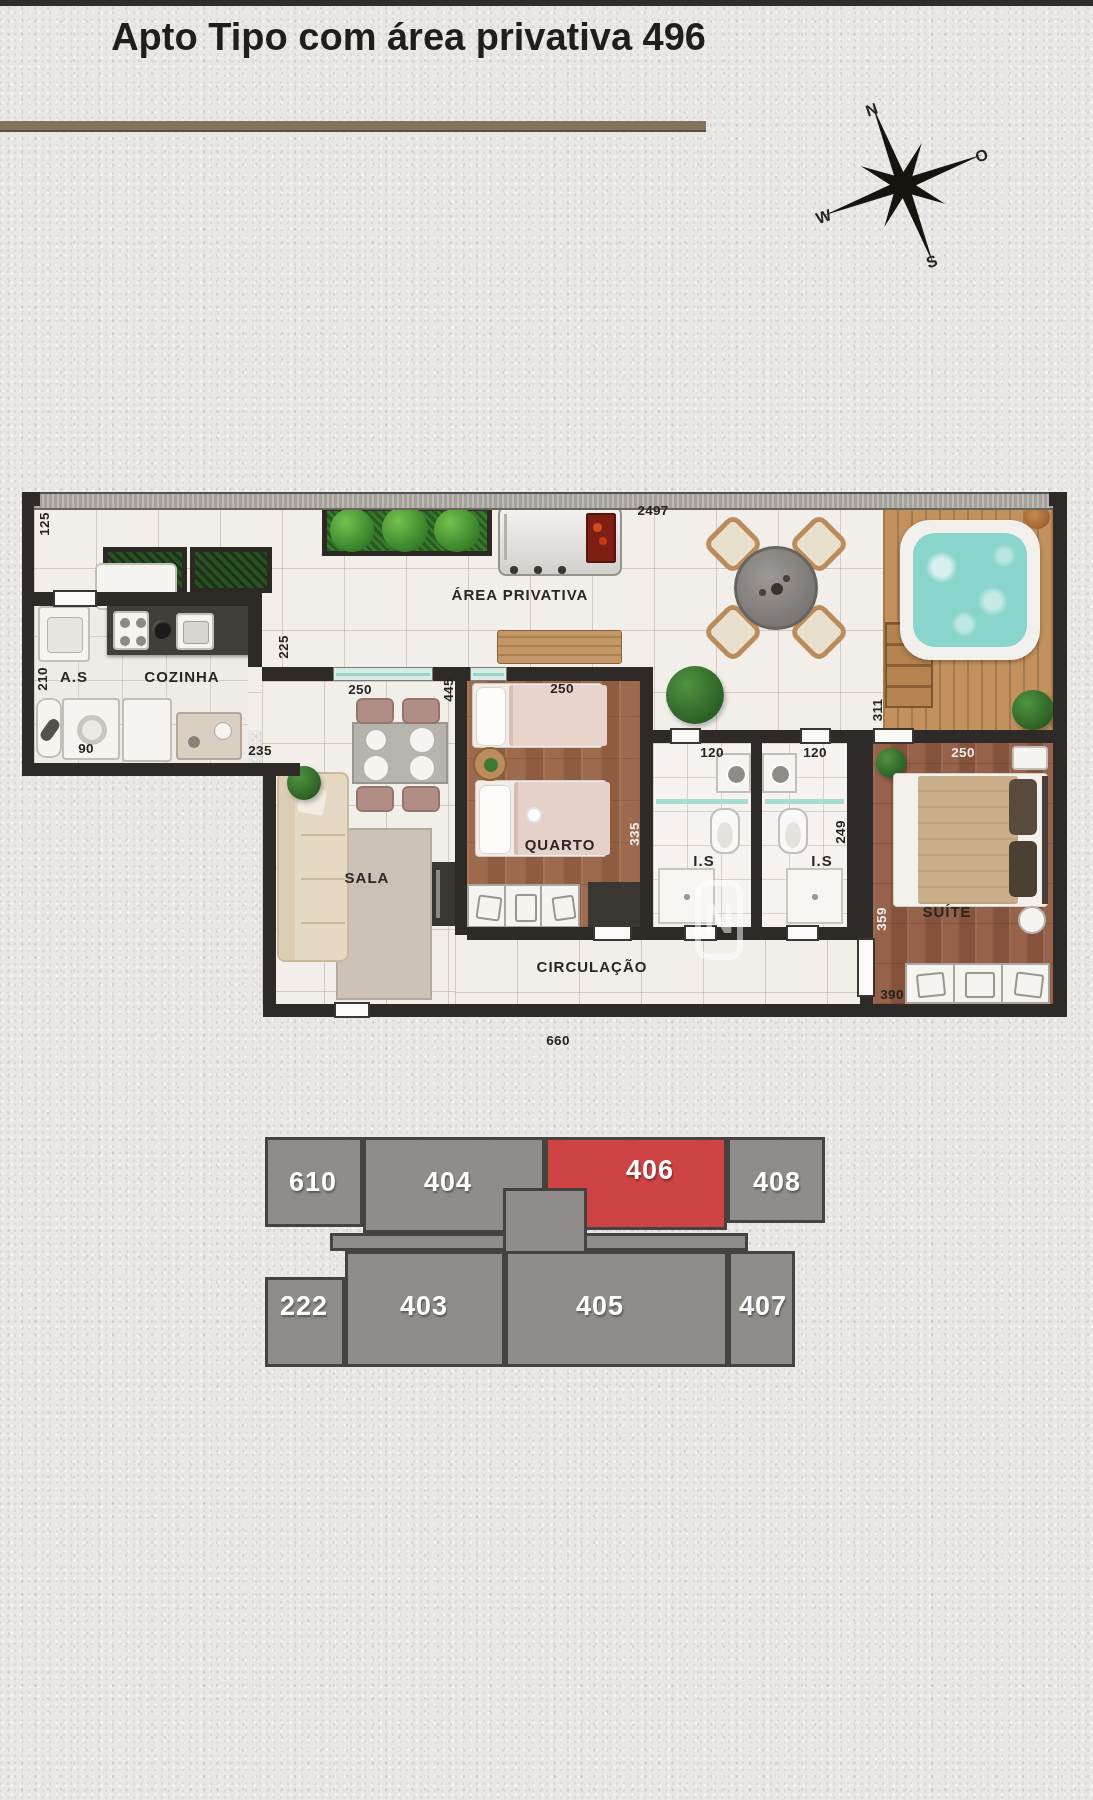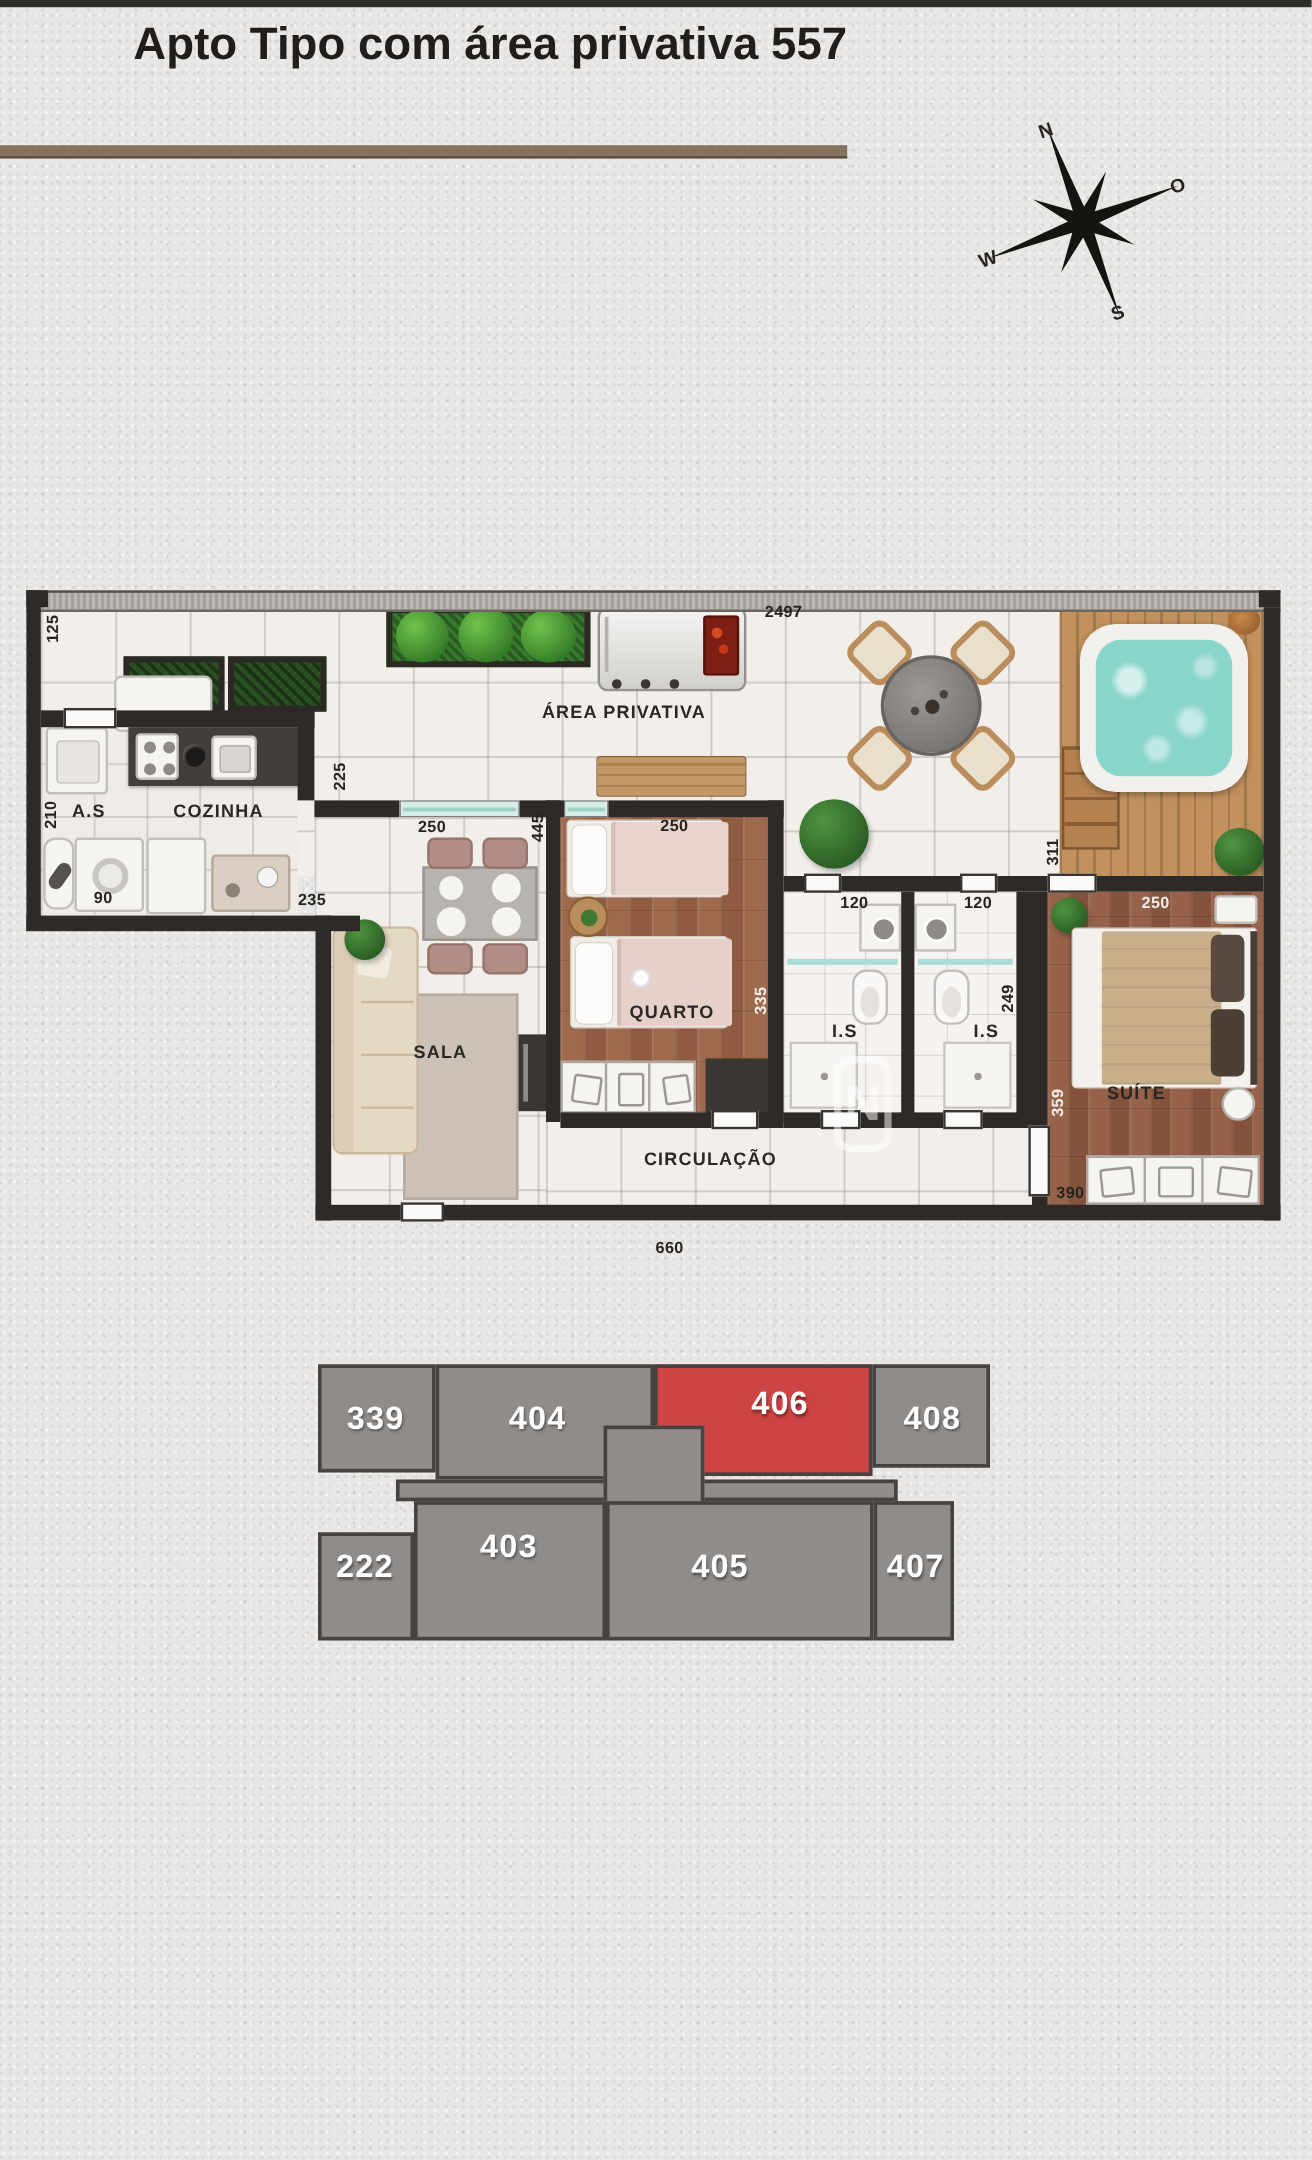--- a/index.html
+++ b/index.html
@@ -69,21 +69,21 @@
         text-shadow:1px 2px 2px rgba(0,0,0,.38);letter-spacing:1px;}
   .ochair{position:absolute;width:44px;height:44px;background:#e9dfcd;border:5px solid #bb8d5c;border-radius:10px;
           box-sizing:border-box;transform:translate(-50%,-50%) rotate(45deg);}
 </style>
 </head>
 <body>
 
 <div class="abs" style="left:0;top:0;width:1093px;height:6px;background:#2f2d2a;"></div>
 
 <div class="abs" style="right:387px;top:14px;text-align:right;color:#201d1a;font-weight:bold;line-height:46px;font-size:38px;">
-  <div>Apto Tipo com área privativa 557</div>
+  <div>Apto Tipo com área privativa 496</div>
 </div>
 <div class="abs" style="left:0;top:121px;width:706px;height:9px;background:#84715e;border-bottom:2px solid #5f4f40;"></div>
 
 <div class="abs" style="left:808px;top:88px;width:195px;height:195px;">
   <svg width="195" height="195" viewBox="0 0 195 195">
     <g transform="translate(95,97) rotate(-21)" fill="#16140f">
       <path d="M0,-85 L5,-12 L32.5,-32.5 L12,-5 L85,0 L12,5 L32.5,32.5 L5,12 L0,85 L-5,12 L-32.5,32.5 L-12,5 L-85,0 L-12,-5 L-32.5,-32.5 L-5,-12 Z"></path>
     </g>
   </svg>
   <span class="dim" style="left:64px;top:22px;font-size:16px;transform:translate(-50%,-50%) rotate(-19deg);">N</span>
@@ -322,21 +322,21 @@
 
   <div class="unit" style="left:330px;top:133px;width:418px;height:18px;"></div>
   <div class="unit" style="left:503px;top:88px;width:84px;height:74px;"></div>
   <div class="unit" style="left:492px;top:151px;width:32px;height:66px;"></div>
 
   <div class="unit" style="left:265px;top:177px;width:80px;height:90px;"></div>
   <div class="unit" style="left:345px;top:151px;width:160px;height:116px;"></div>
   <div class="unit" style="left:505px;top:151px;width:223px;height:116px;"></div>
   <div class="unit" style="left:728px;top:151px;width:67px;height:116px;"></div>
 
-  <span class="ulbl" style="left:313px;top:82px;">339</span>
+  <span class="ulbl" style="left:313px;top:82px;">610</span>
   <span class="ulbl" style="left:448px;top:82px;">404</span>
   <span class="ulbl" style="left:650px;top:70px;">406</span>
   <span class="ulbl" style="left:777px;top:82px;">408</span>
   <span class="ulbl" style="left:304px;top:206px;">222</span>
-  <span class="ulbl" style="left:424px;top:189px;">403</span>
+  <span class="ulbl" style="left:424px;top:206px;">403</span>
   <span class="ulbl" style="left:600px;top:206px;">405</span>
   <span class="ulbl" style="left:763px;top:206px;">407</span>
 </div>
 
 </body></html>

